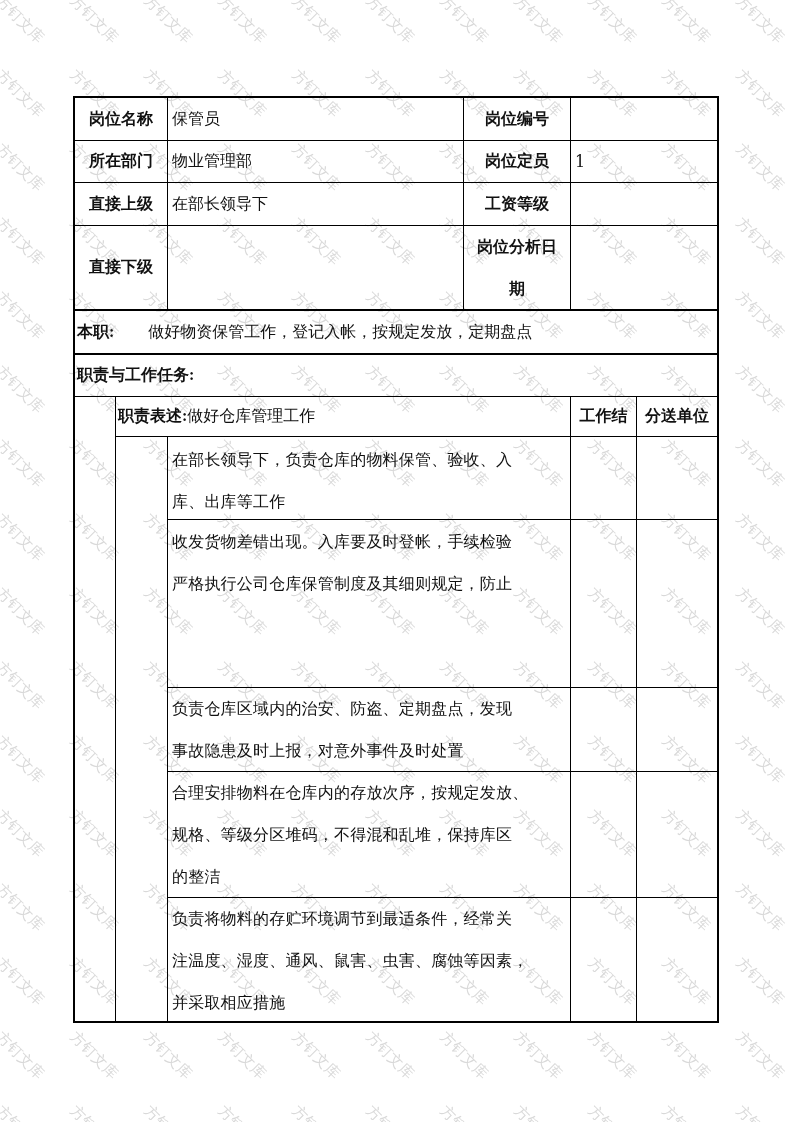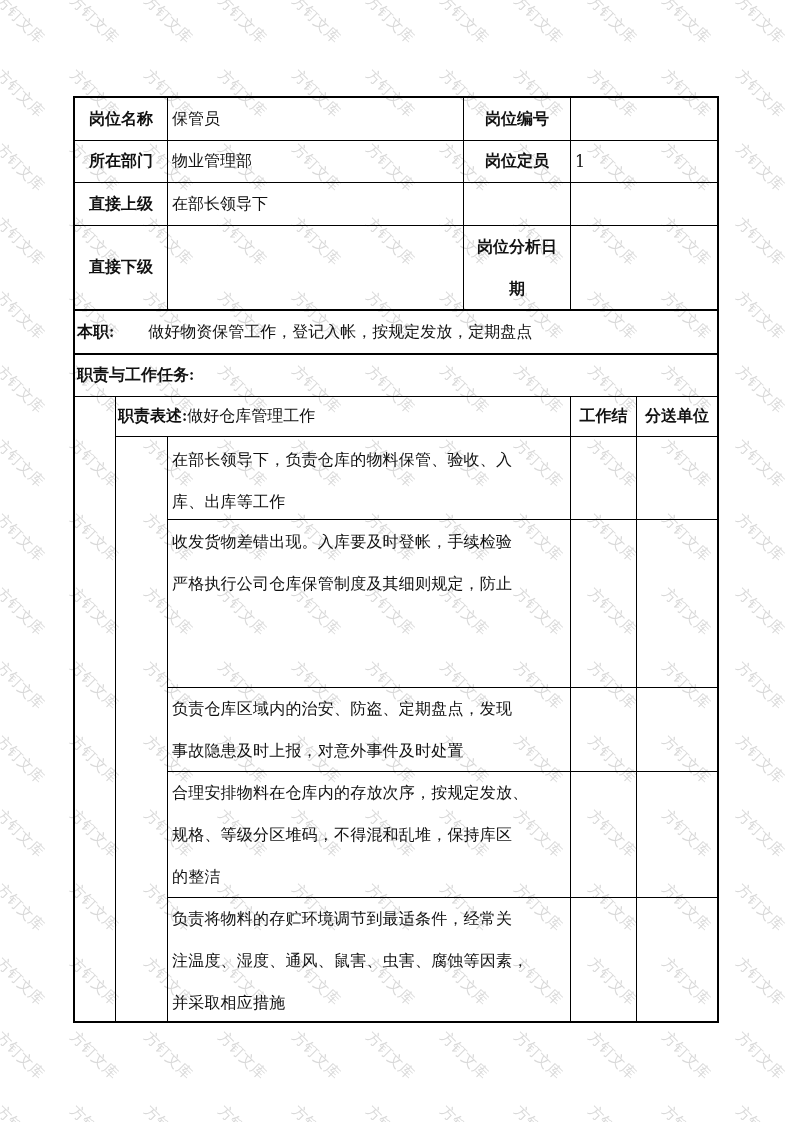--- a/index.html
+++ b/index.html
@@ -228,20 +228,21 @@
   <div class="cell bold center" style="left:464px;top:98px;width:106px;height:42px;">岗位编号</div>
   <div class="cell" style="left:575px;top:98px;width:140px;height:42px;"></div>
 
   <div class="cell bold center" style="left:75px;top:141px;width:92px;height:41px;">所在部门</div>
   <div class="cell" style="left:172px;top:141px;width:290px;height:41px;">物业管理部</div>
   <div class="cell bold center" style="left:464px;top:141px;width:106px;height:41px;">岗位定员</div>
   <div class="cell" style="left:575px;top:141px;width:140px;height:41px;">1</div>
 
   <div class="cell bold center" style="left:75px;top:183px;width:92px;height:42px;">直接上级</div>
   <div class="cell" style="left:172px;top:183px;width:290px;height:42px;">在部长领导下</div>
+  <div class="cell bold center" style="left:464px;top:183px;width:106px;height:42px;">工资等级</div>
   <div class="cell" style="left:575px;top:183px;width:140px;height:42px;"></div>
 
   <div class="cell bold center" style="left:75px;top:226px;width:92px;height:83px;">直接下级</div>
   <div class="cell" style="left:172px;top:226px;width:290px;height:83px;"></div>
   <div class="bold" style="position:absolute;left:464px;top:226px;width:106px;height:83px;text-align:center;line-height:42px;">
     <div>岗位分析日</div>
     <div>期</div>
   </div>
   <div class="cell" style="left:575px;top:226px;width:140px;height:83px;"></div>
 

